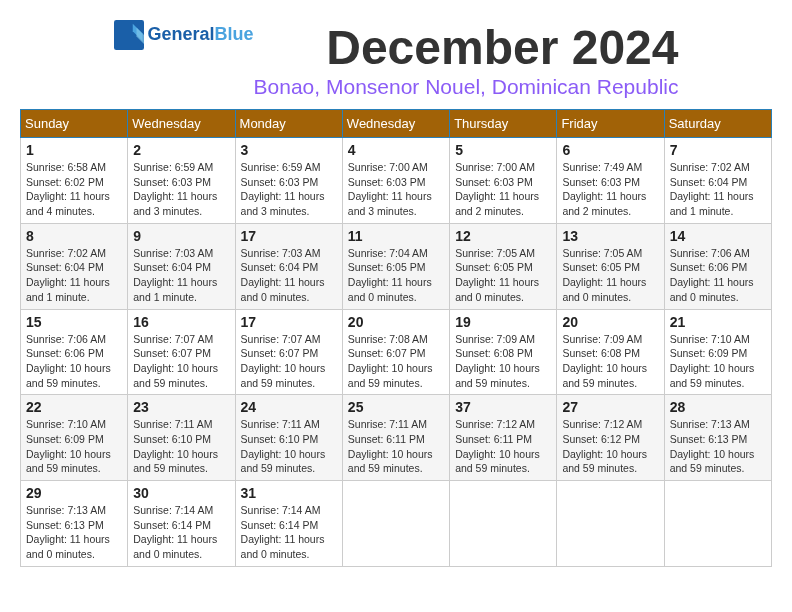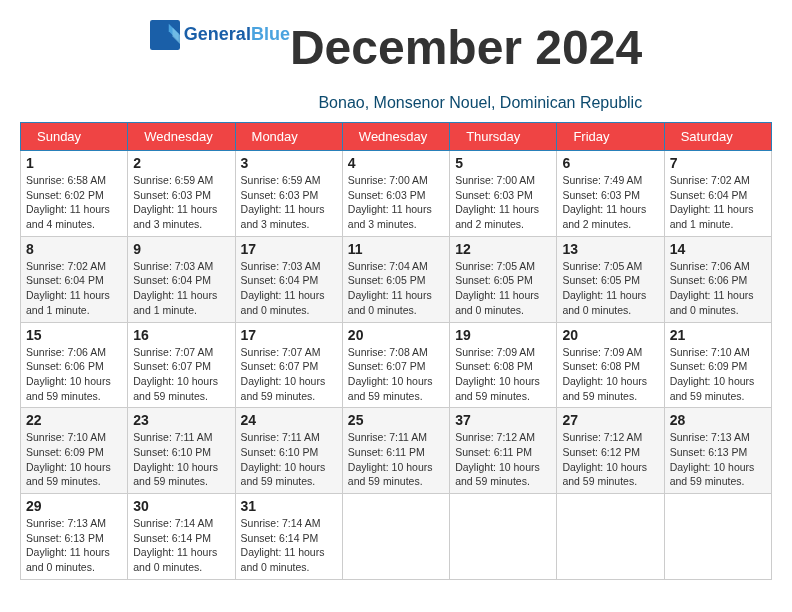--- a/index.html
+++ b/index.html
@@ -37,33 +37,32 @@
     }
     .title-block {
       text-align: right;
     }
     .month-title {
       font-size: 48px;
       font-weight: bold;
       color: #333;
     }
     .location {
-      font-size: 16px;
-      color: #0c4a6e;
-      margin-top: 19px;
+      font-size: 21px;
+      color: #8b5cf6;
     }
     .calendar-table {
       width: 100%;
       border-collapse: collapse;
       font-size: 11px;
     }
     .calendar-table th {
-      background-color: #ef4444;
+      background-color: #a16207;
       color: #fff;
-      padding: 6px 16px;
+      padding: 6px 4px;
       text-align: left;
       font-size: 13px;
       font-weight: normal;
       border: 1px solid #2980b9;
     }
     .calendar-table td {
       border: 1px solid #ccc;
       vertical-align: top;
       padding: 4px 5px;
       width: calc(100% / 7);

